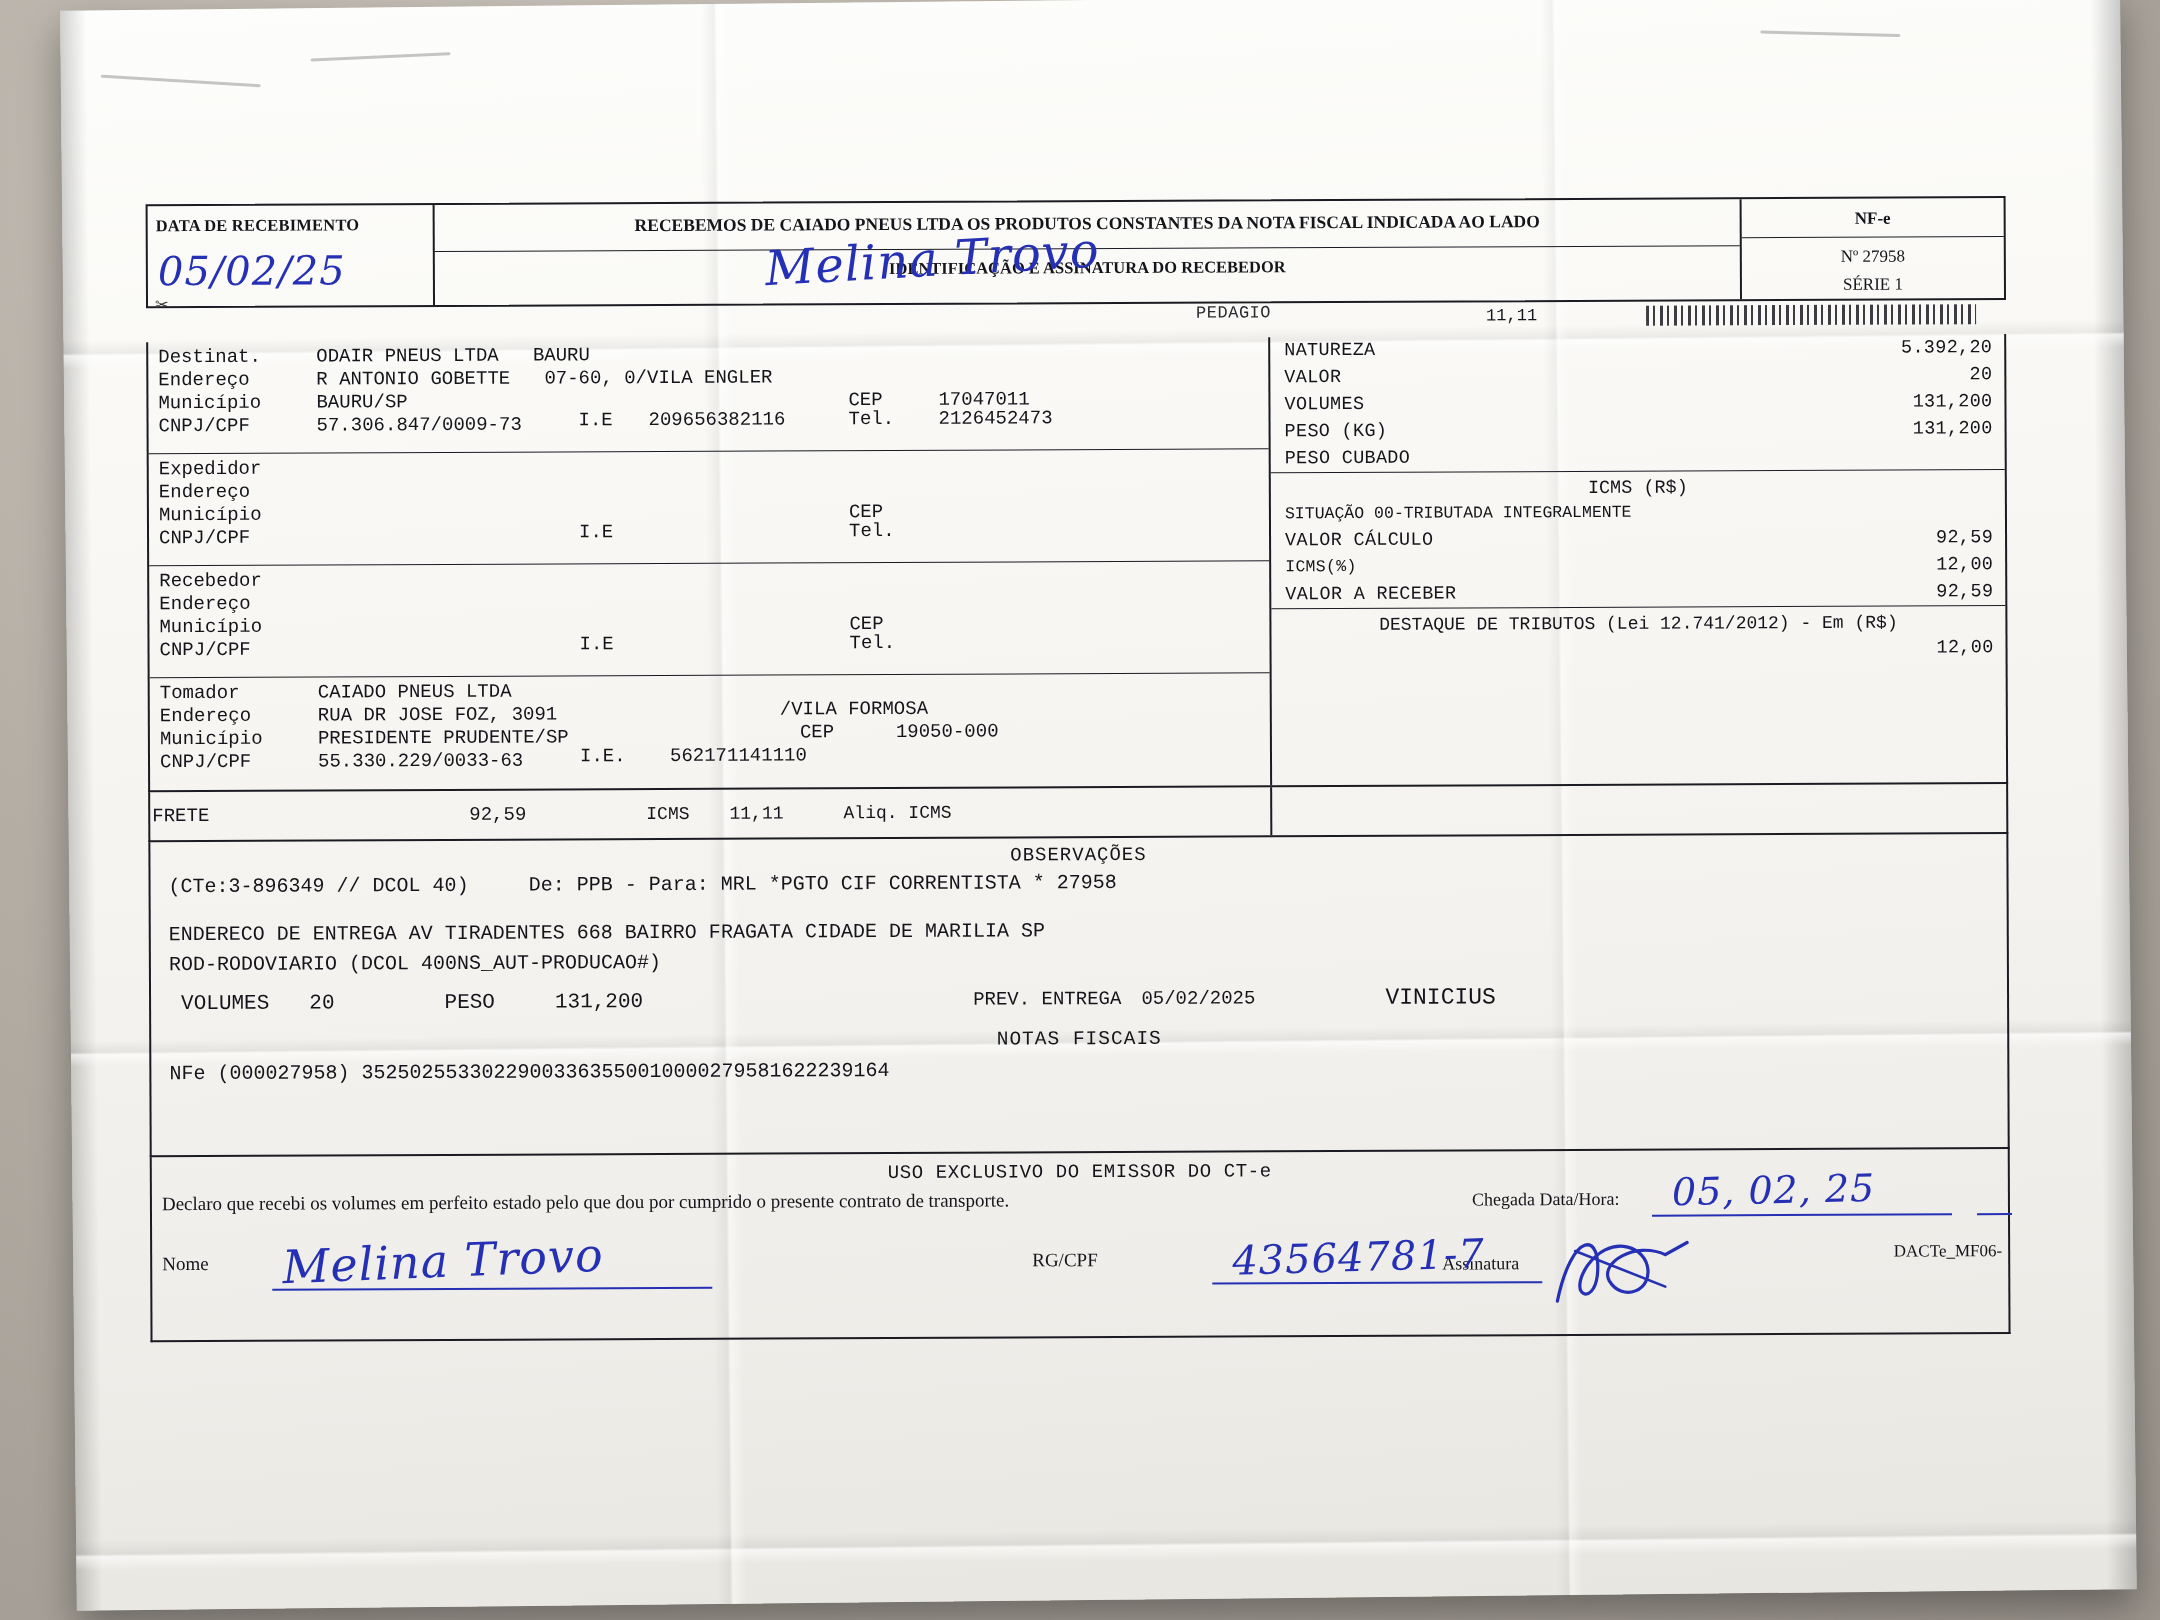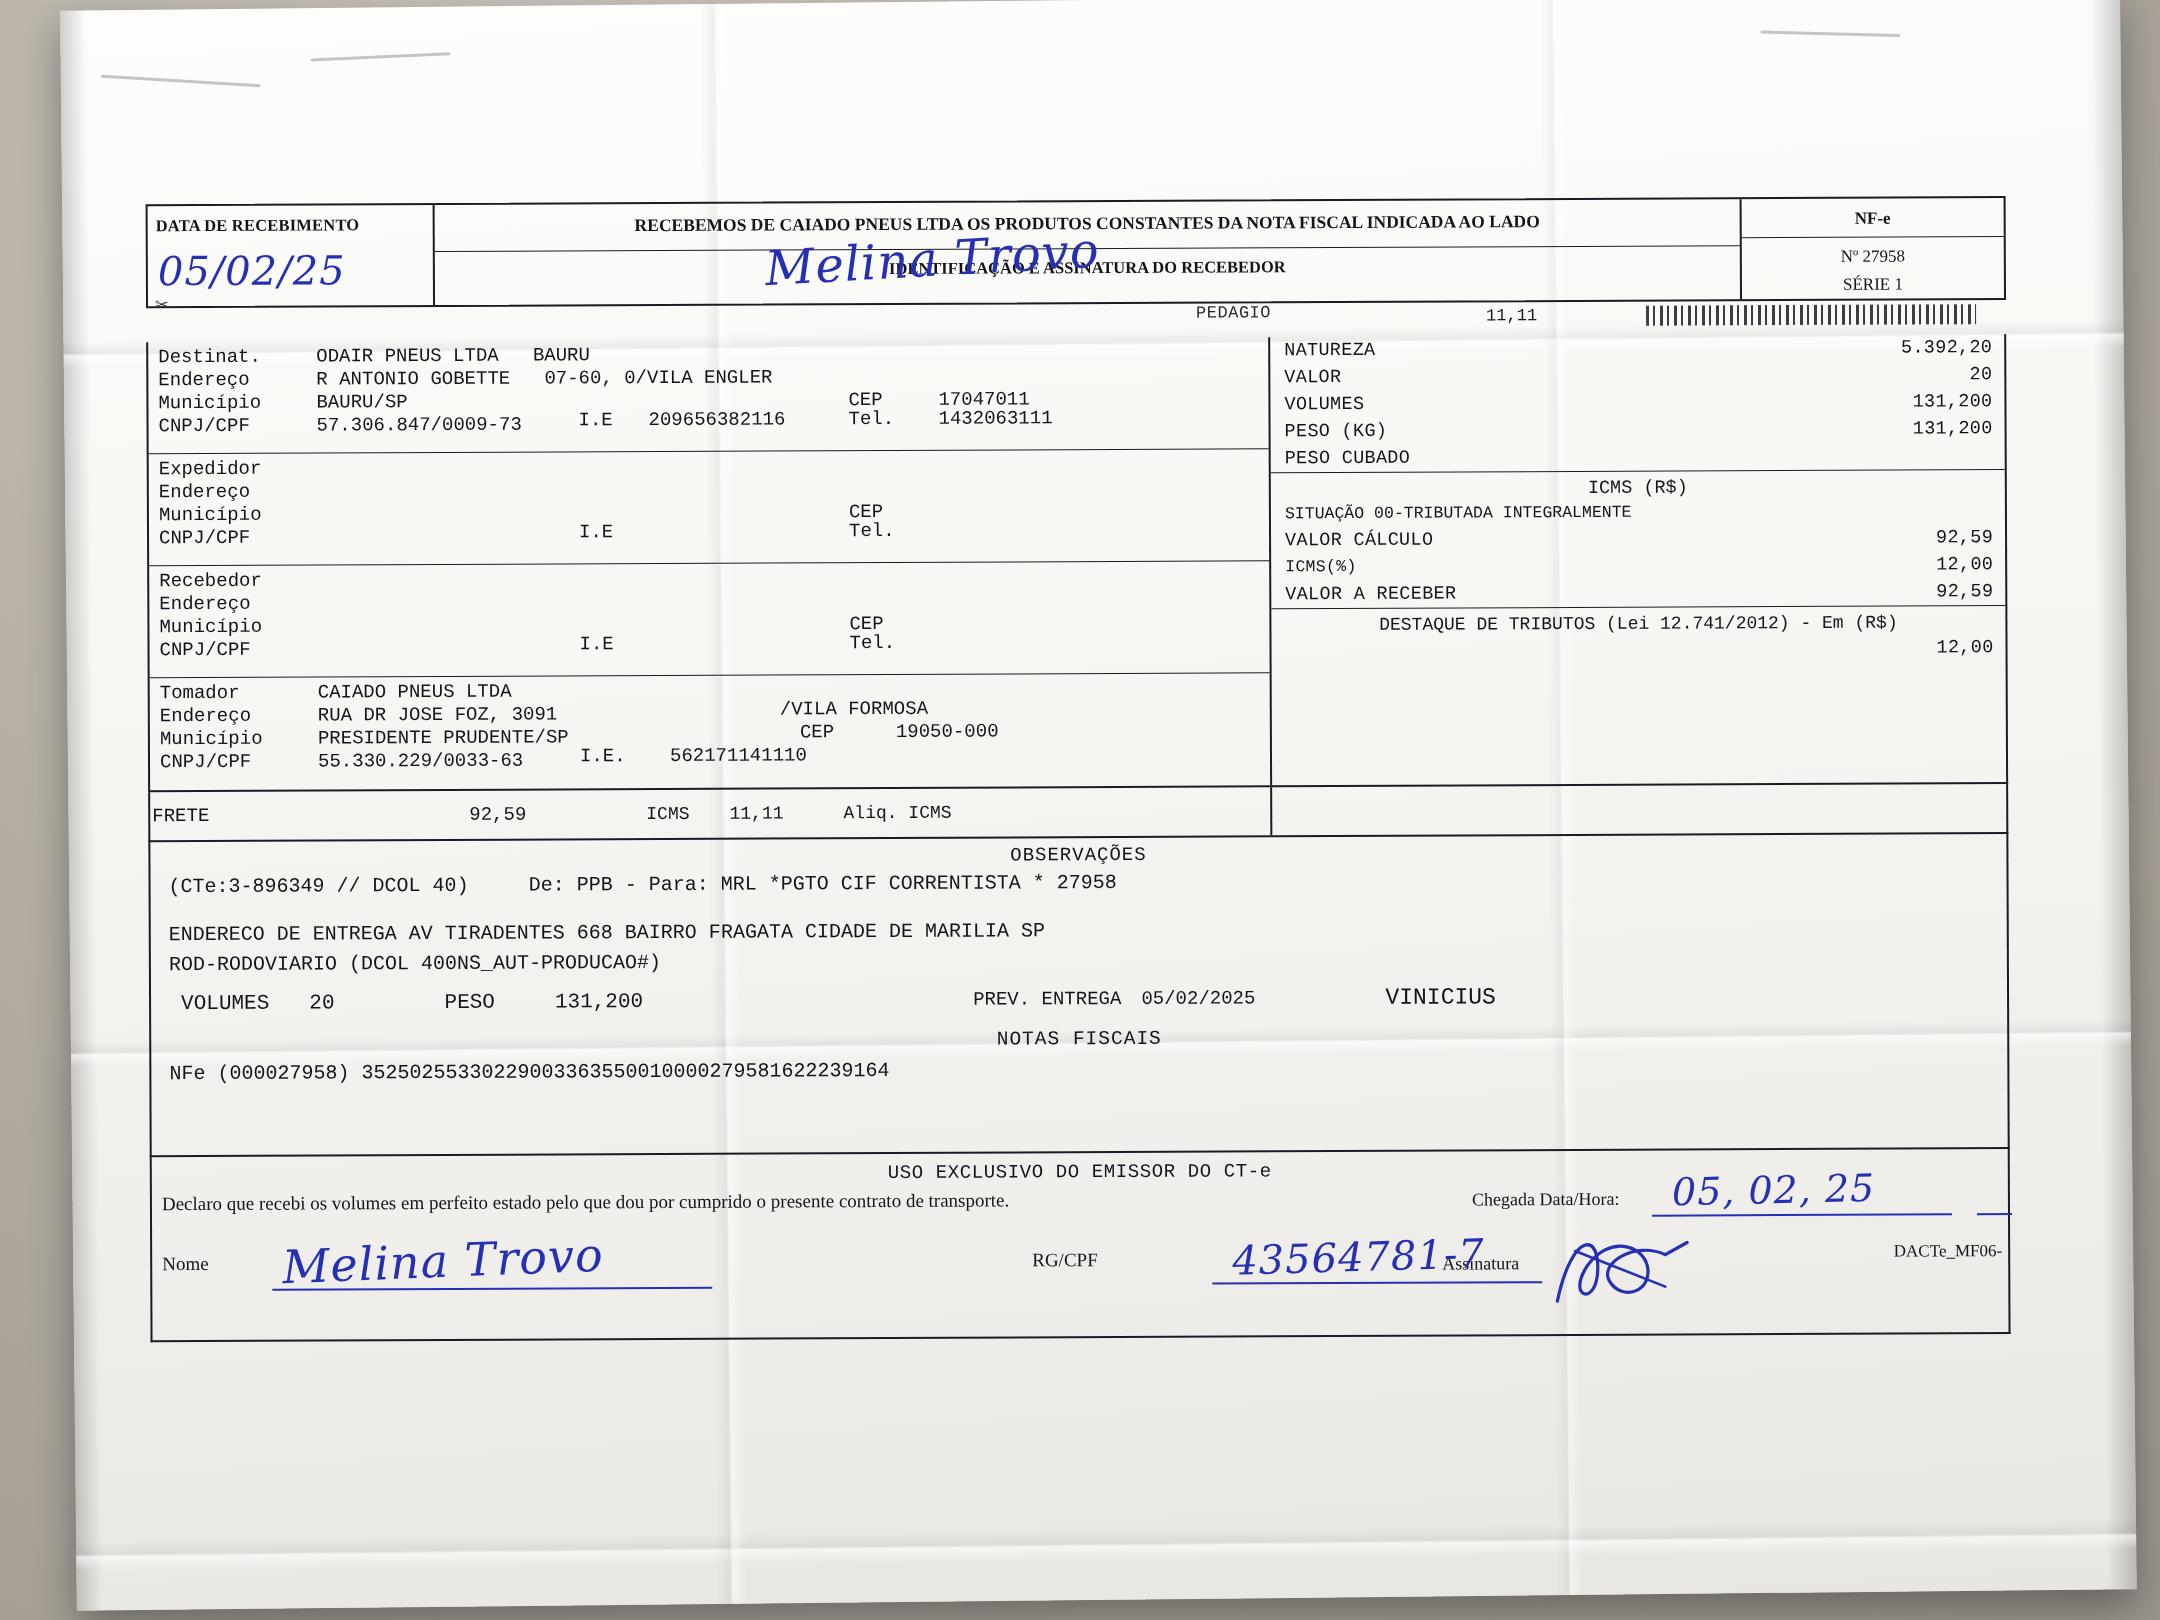--- a/index.html
+++ b/index.html
@@ -245,21 +245,21 @@
             <span class="v">BAURU/SP</span>
             <span class="c2" style="left:700px;">CEP</span>
             <span class="c2" style="left:790px;">17047011</span>
           </div>
           <div class="row">
             <span class="k">CNPJ/CPF</span>
             <span class="v">57.306.847/0009-73</span>
             <span class="c2" style="left:430px;top:69px;">I.E</span>
             <span class="c2" style="left:500px;top:69px;">209656382116</span>
             <span class="c2" style="left:700px;top:69px;">Tel.</span>
-            <span class="c2" style="left:790px;top:69px;">1432063111</span>
+            <span class="c2" style="left:790px;top:69px;">2126452473</span>
           </div>
         </div>
 
         <div class="party">
           <div class="row">
             <span class="k">Expedidor</span>
             <span class="v"></span>
           </div>
           <div class="row">
             <span class="k">Endereço</span>

